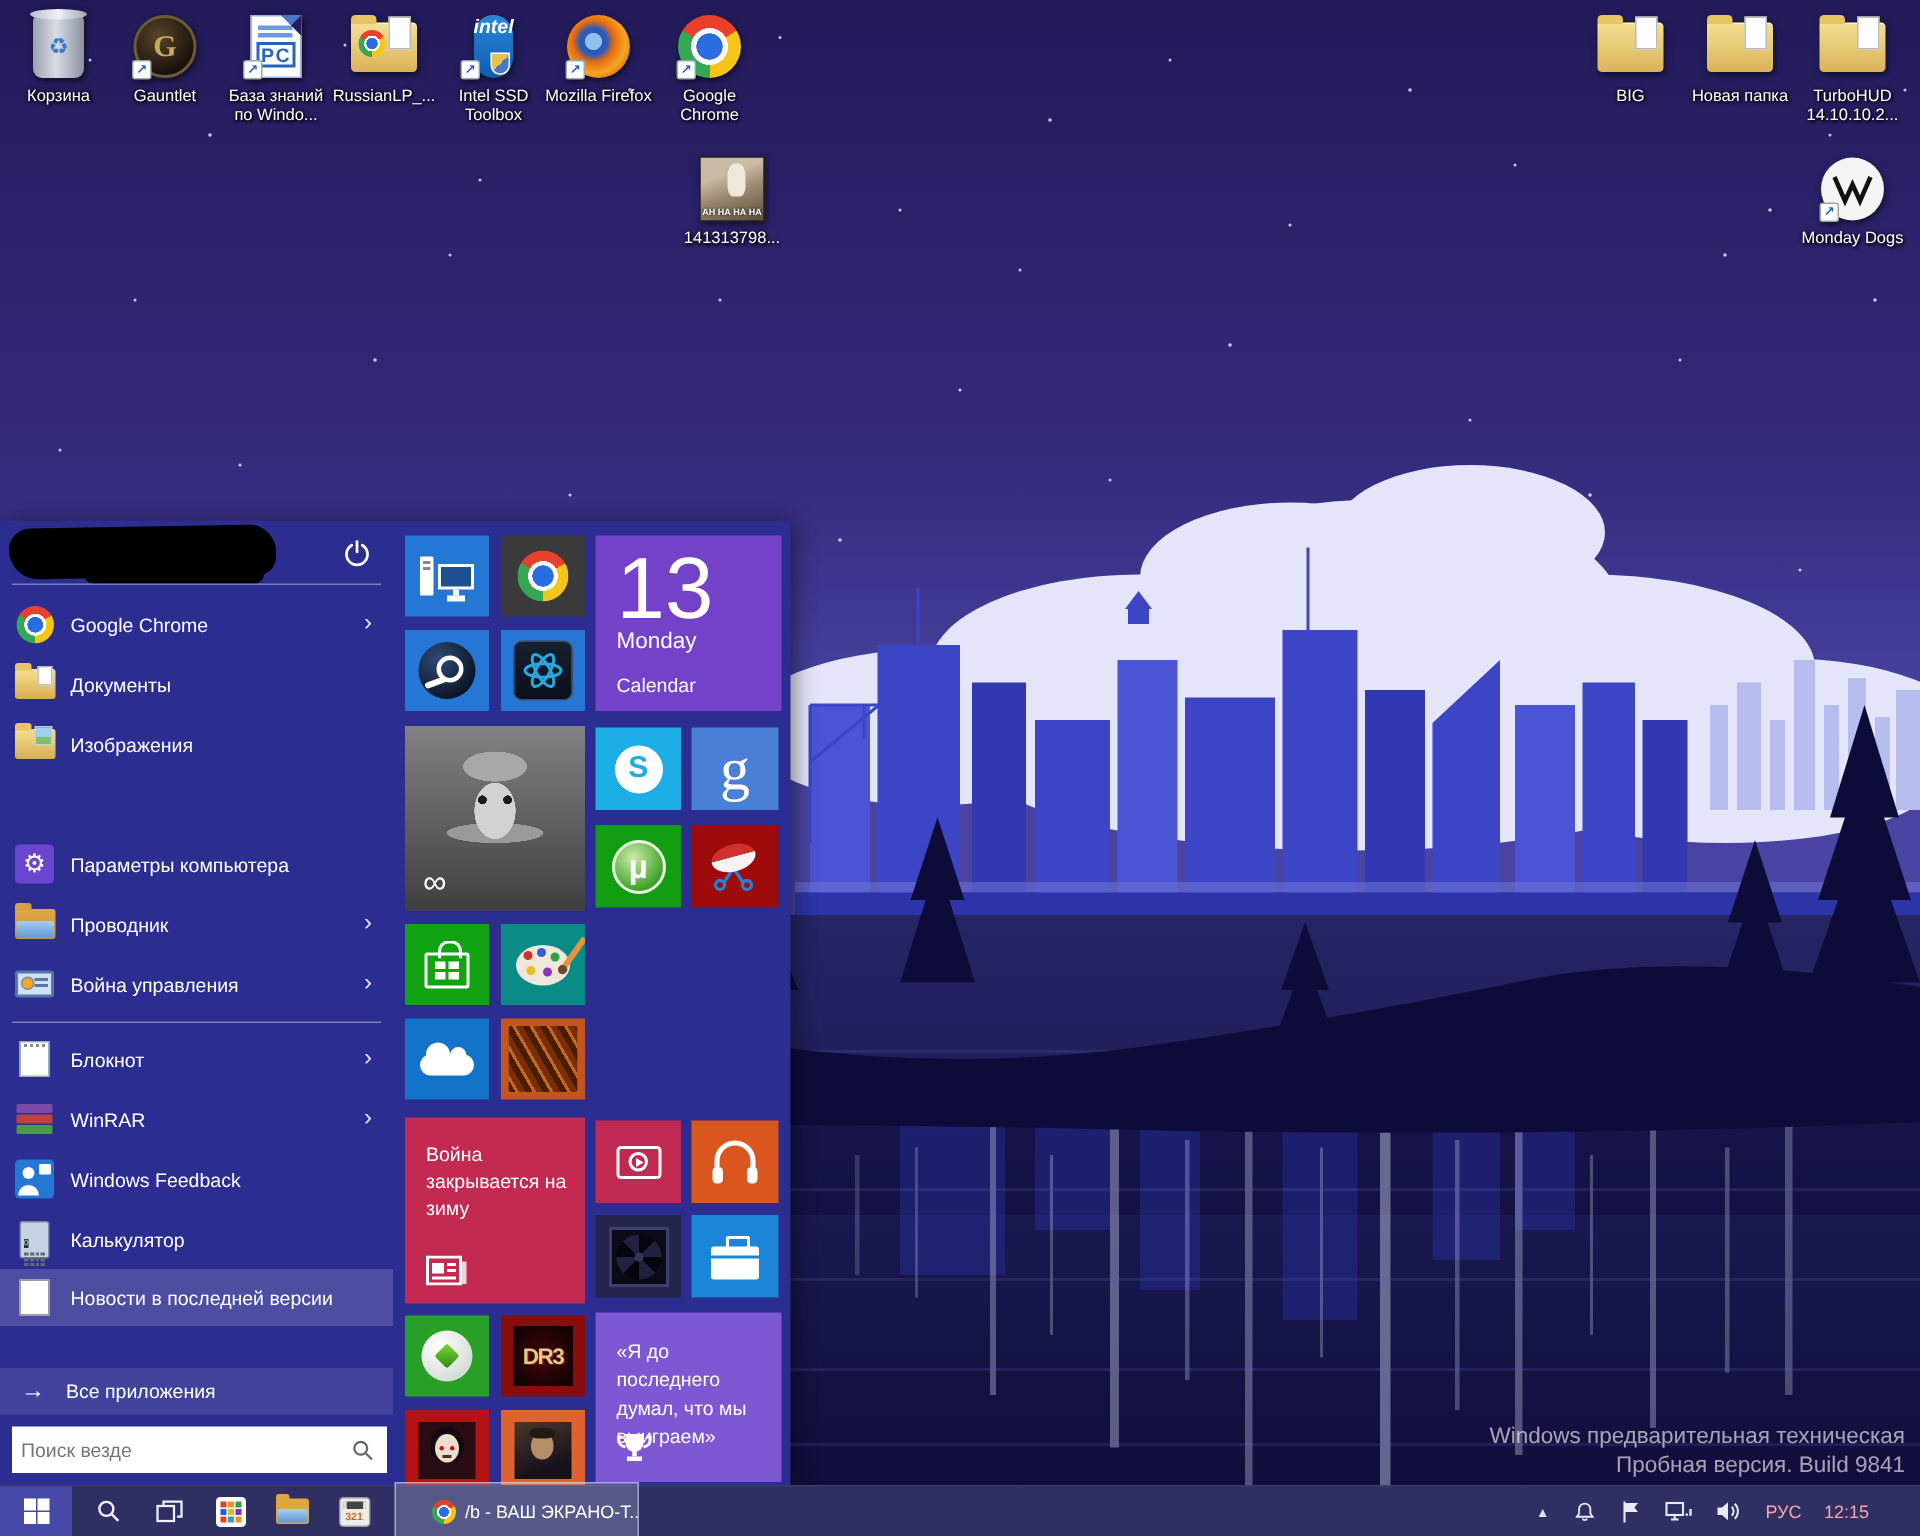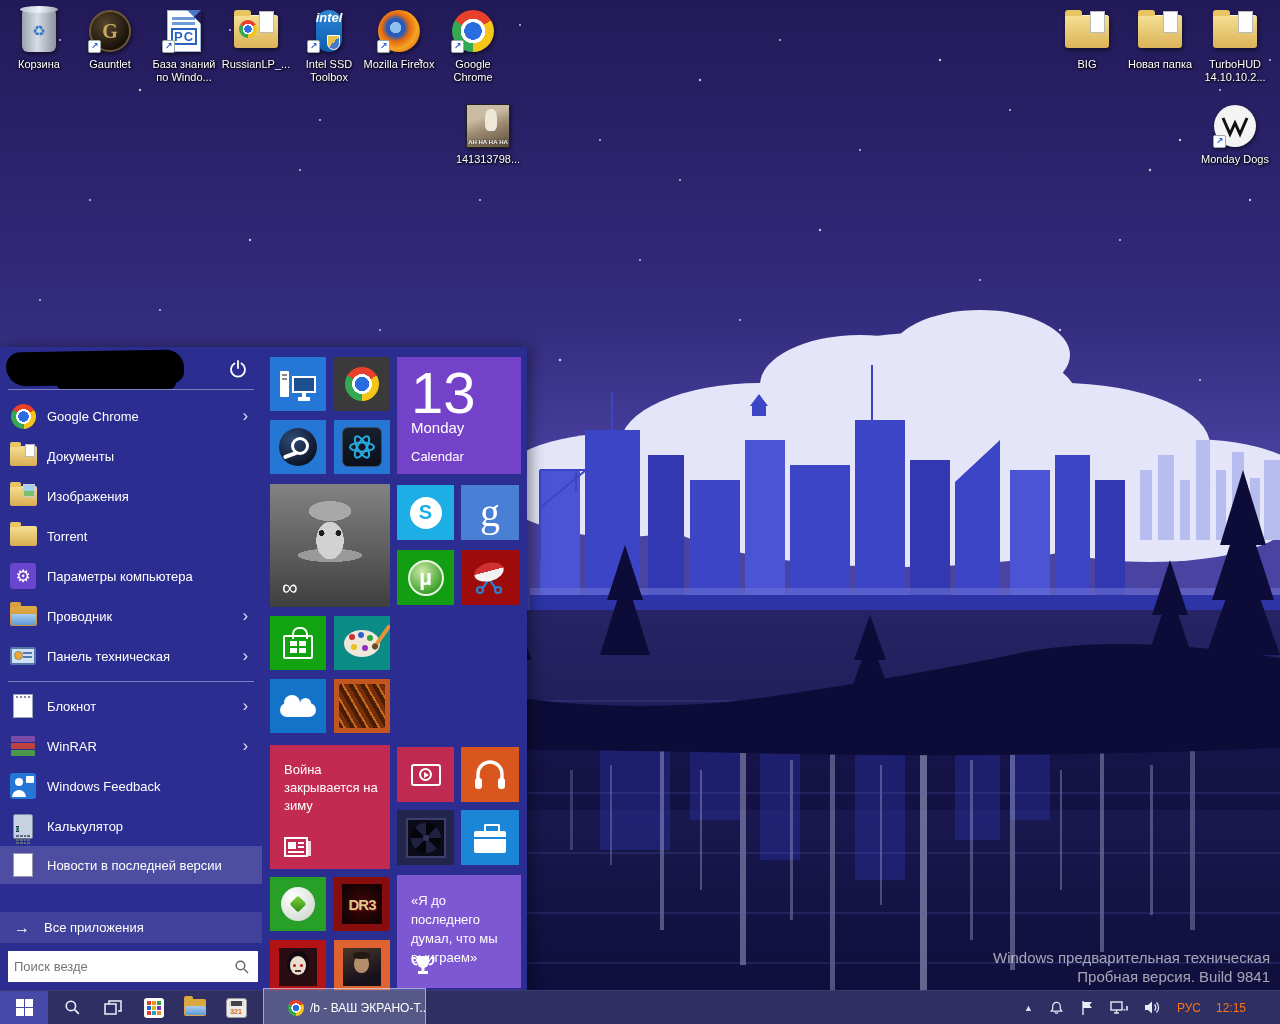--- a/index.html
+++ b/index.html
@@ -202,21 +202,21 @@
   font-size:7px;font-weight:bold;color:#d8650e;text-align:center;line-height:26px}
 .mpcic:before{content:"";position:absolute;top:2px;left:2px;right:2px;height:5px;background:#444;
   border-radius:1px;box-shadow:inset 3px 0 0 -1px #ddd,inset -3px 0 0 -1px #ddd,inset 8px 0 0 -6px #ddd}
 .expl{position:relative;width:22px;height:17px}
 .expl .bk{position:absolute;inset:0;background:#dca73e;border-radius:2px}
 .expl .bk:before{content:"";position:absolute;top:-3px;left:0;width:9px;height:4px;background:#dca73e;border-radius:2px 2px 0 0}
 .expl .fr{position:absolute;left:1px;right:1px;bottom:1px;height:9px;background:linear-gradient(180deg,#a7cdf0,#5f9ad8);border-radius:1px}
 .chrometask{margin-left:15px;height:40px;width:163px;background:rgba(190,196,228,.28);border:1px solid rgba(230,233,248,.55);
   display:flex;align-items:center;gap:6px;padding:0 24px;color:#fff;font-size:12px;white-space:nowrap;overflow:hidden}
 .tray{margin-left:auto;display:flex;align-items:center;gap:15px;padding-right:34px}
-.tray .txt{color:#f97316;font-size:12px}
+.tray .txt{color:#fca5a5;font-size:12px}
 .tray .chevup{color:#dfe1f2;font-size:9px}
 </style>
 </head>
 <body>
 
 <div id="screen">
 
 <svg class="wallpaper" viewBox="0 0 1280 1024" preserveAspectRatio="none">
   <defs>
     <linearGradient id="sky" x1="0" y1="0" x2="0" y2="1">
@@ -508,26 +508,20 @@
       <span class="mlbl">Изображения</span>
     </div>
     <div class="mi" style="top:89px">
       <span class="mic">
             <span class="sfolder">
               <span class="pg"></span>
             </span>
           </span>
       <span class="mlbl">Документы</span>
     </div>
-    <div class="mi" style="top:169px">
-      <span class="mic">
-            <span class="sfolder"></span>
-          </span>
-      <span class="mlbl">Torrent</span>
-    </div>
     <div class="mi" style="top:209px">
       <span class="mic">
             <span class="gearbox">
               <span>⚙</span>
             </span>
           </span>
       <span class="mlbl">Параметры компьютера</span>
     </div>
     <div class="mi" style="top:249px">
       <span class="mic">
@@ -535,21 +529,21 @@
               <span class="fr"></span>
             </span>
           </span>
       <span class="mlbl">Проводник</span>
       <span class="chev">›</span>
     </div>
     <div class="mi" style="top:289px">
       <span class="mic">
             <span class="cpanel"></span>
           </span>
-      <span class="mlbl">Панель техническая</span>
+      <span class="mlbl">Война управления</span>
       <span class="chev">›</span>
     </div>
     <div class="mdivider" style="top:334px"></div>
     <div class="mi" style="top:339px">
       <span class="mic">
             <span class="notepad"><span class="ln"></span><span class="ln"></span><span class="ln"></span></span>
           </span>
       <span class="mlbl">Блокнот</span>
       <span class="chev">›</span>
     </div>

